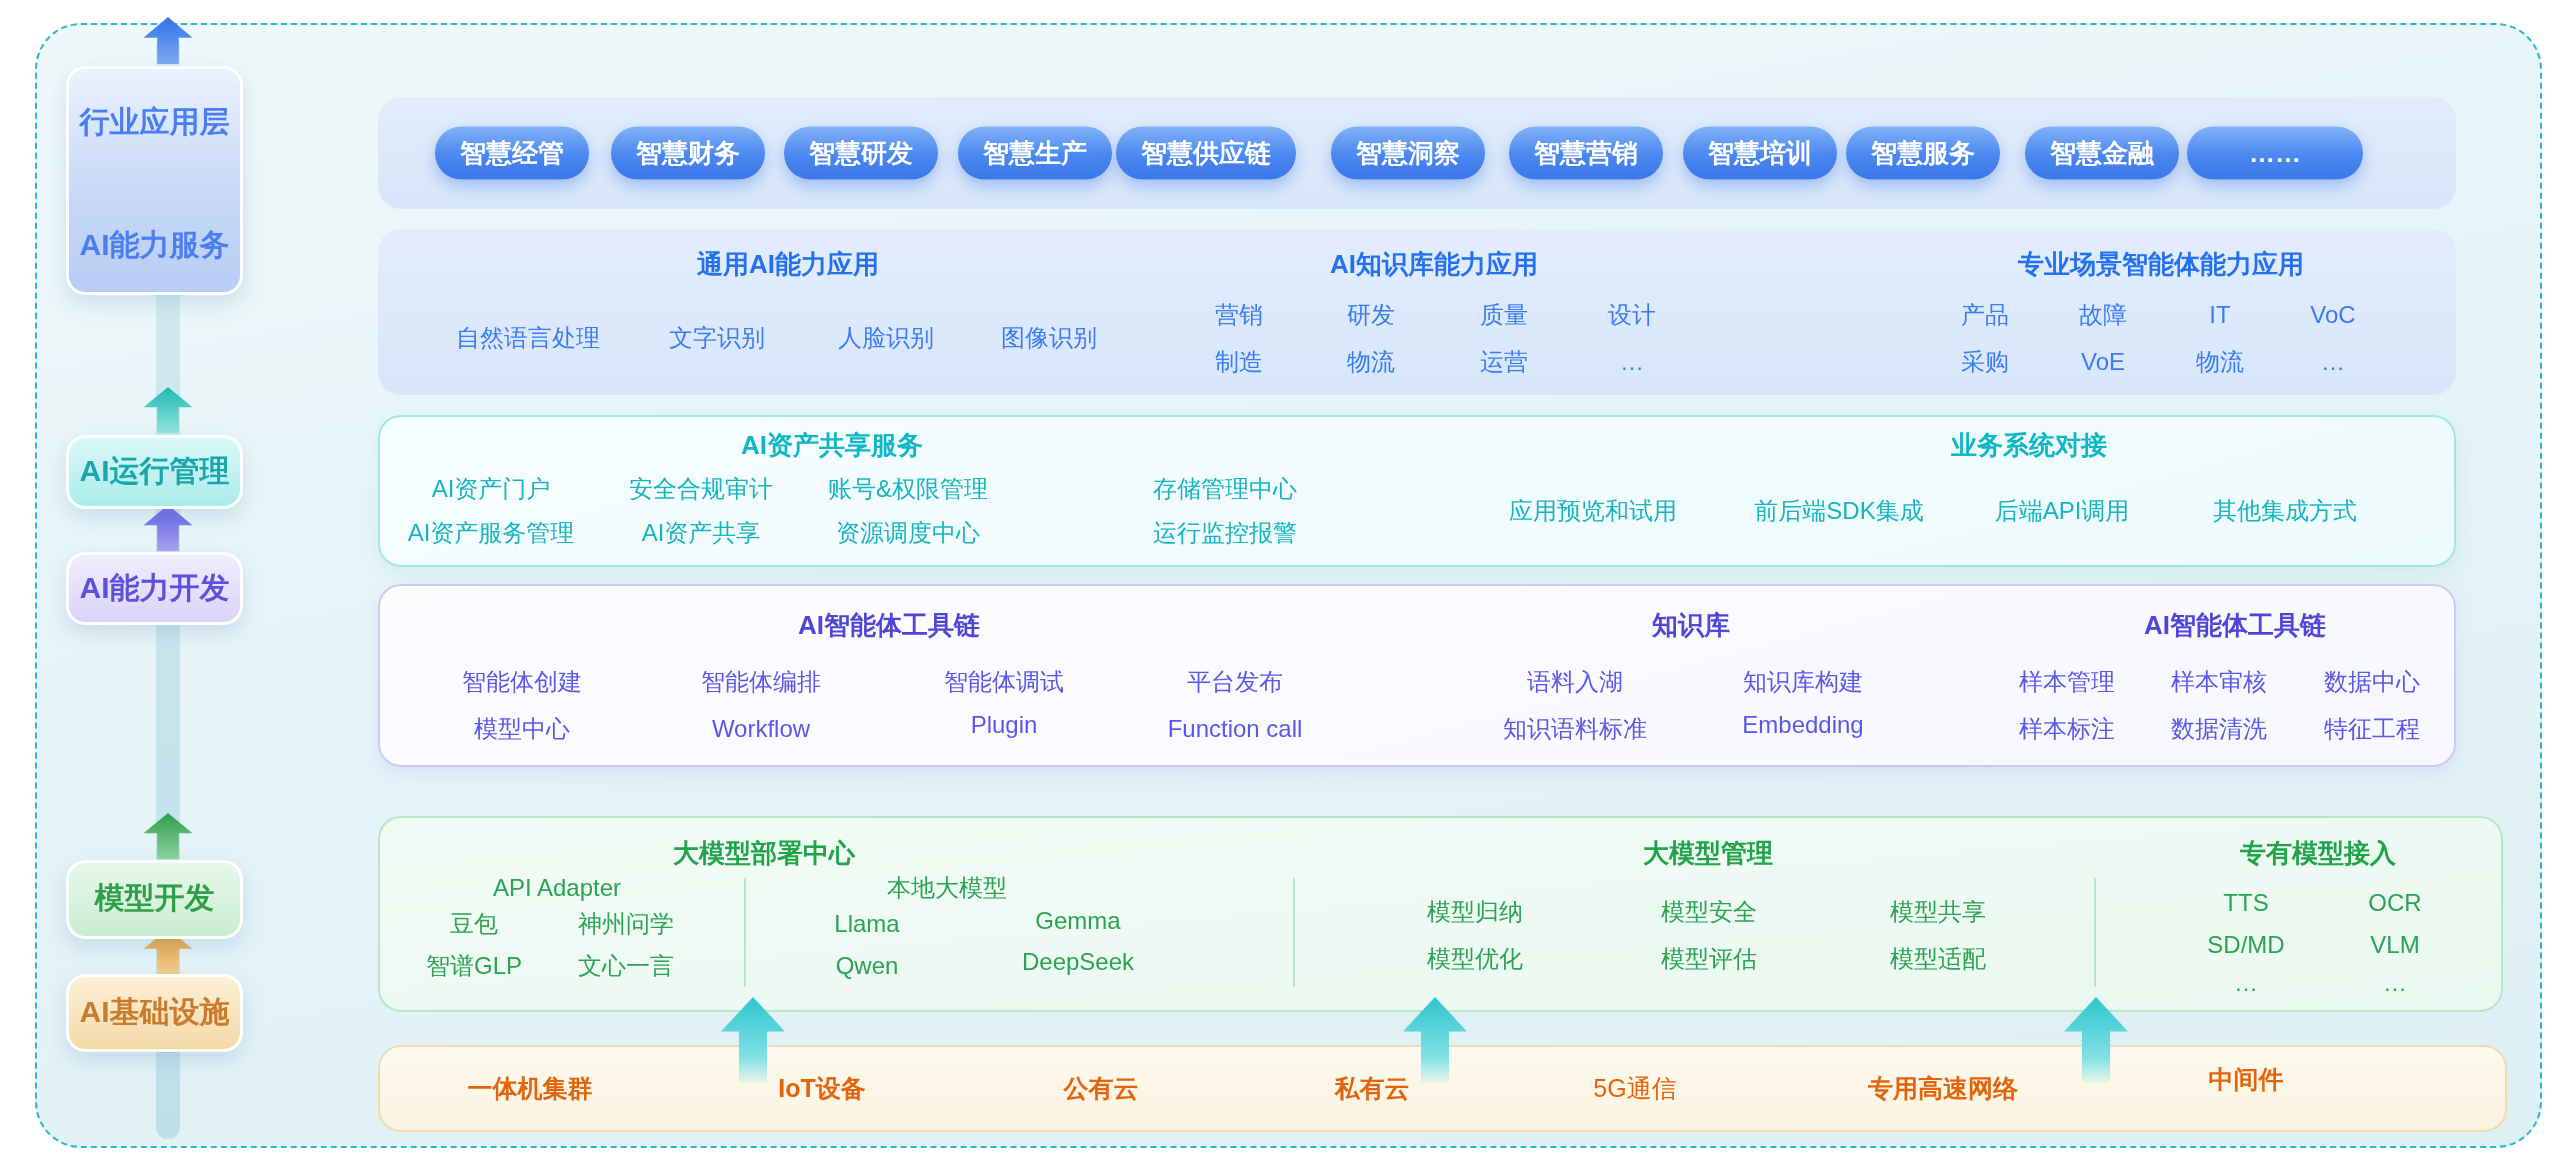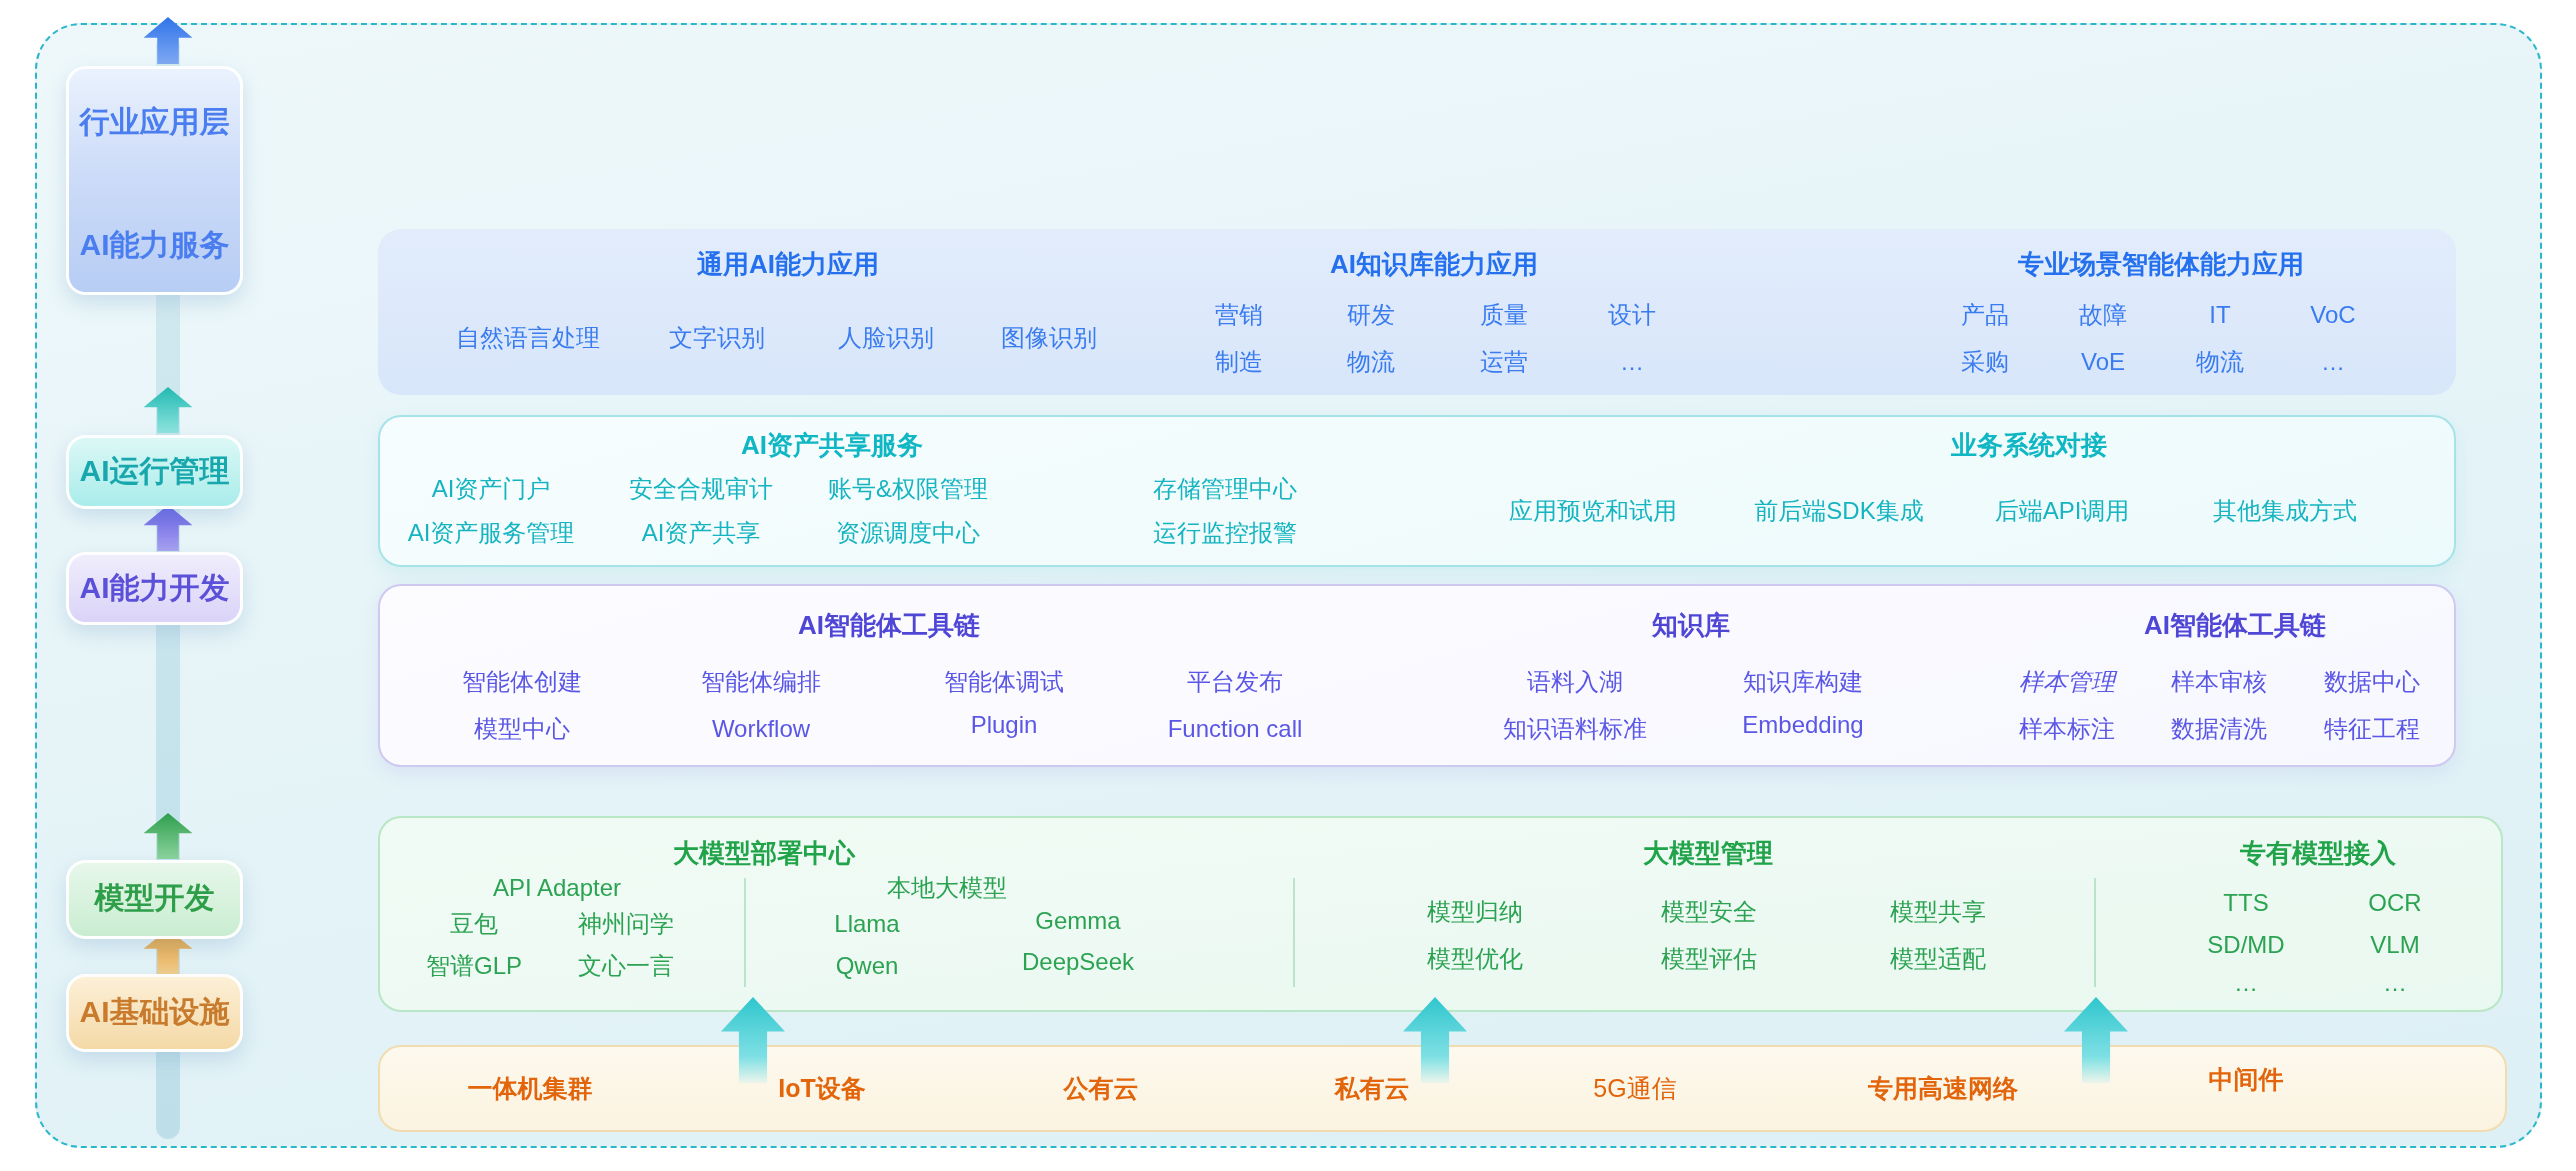--- a/index.html
+++ b/index.html
@@ -71,20 +71,33 @@
   <div class="side-box box-teal" style="top:435px;height:74px;">
     <span class="side-label" style="top:33px;color:#17a7ac;">AI运行管理</span>
   </div>
   <div class="side-box box-green" style="top:860px;height:79px;">
     <span class="side-label" style="top:35px;color:#2f9e49;">模型开发</span>
   </div>
   <div class="side-box box-orange" style="top:974px;height:78px;">
     <span class="side-label" style="top:35px;color:#c97b2d;">AI基础设施</span>
   </div>
 
+  <div class="panel panel-blue" style="left:378px;top:97px;width:2078px;height:112px;">
+    <div class="pill" style="left:134px;top:56px;">智慧经管</div>
+    <div class="pill" style="left:310px;top:56px;">智慧财务</div>
+    <div class="pill" style="left:483px;top:56px;">智慧研发</div>
+    <div class="pill" style="left:657px;top:56px;">智慧生产</div>
+    <div class="pill" style="left:828px;top:56px;">智慧供应链</div>
+    <div class="pill" style="left:1030px;top:56px;">智慧洞察</div>
+    <div class="pill" style="left:1208px;top:56px;">智慧营销</div>
+    <div class="pill" style="left:1382px;top:56px;">智慧培训</div>
+    <div class="pill" style="left:1545px;top:56px;">智慧服务</div>
+    <div class="pill" style="left:1724px;top:56px;">智慧金融</div>
+    <div class="pill" style="left:1897px;top:56px;min-width:126px;">……</div>
+  </div>
 
   <div class="panel panel-blue" style="left:378px;top:229px;width:2078px;height:166px;">
     <span class="t title c-blue-t" style="left:410px;top:35px;">通用AI能力应用</span>
     <span class="t item c-blue" style="left:150px;top:109px;">自然语言处理</span>
     <span class="t item c-blue" style="left:339px;top:109px;">文字识别</span>
     <span class="t item c-blue" style="left:508px;top:109px;">人脸识别</span>
     <span class="t item c-blue" style="left:671px;top:109px;">图像识别</span>
 
     <span class="t title c-blue-t" style="left:1056px;top:35px;">AI知识库能力应用</span>
     <span class="t item c-blue" style="left:861px;top:86px;">营销</span>
@@ -136,21 +149,21 @@
     <span class="t item c-purple" style="left:624px;top:139px;">Plugin</span>
     <span class="t item c-purple" style="left:855px;top:143px;">Function call</span>
 
     <span class="t title c-purple-t" style="left:1311px;top:39px;">知识库</span>
     <span class="t item c-purple" style="left:1195px;top:96px;">语料入湖</span>
     <span class="t item c-purple" style="left:1423px;top:96px;">知识库构建</span>
     <span class="t item c-purple" style="left:1195px;top:143px;">知识语料标准</span>
     <span class="t item c-purple" style="left:1423px;top:139px;">Embedding</span>
 
     <span class="t title c-purple-t" style="left:1855px;top:39px;">AI智能体工具链</span>
-    <span class="t item c-purple" style="left:1687px;top:96px;font-style:italic;">样本管理</span>
+    <span class="t item c-purple" style="left:1687px;top:96px;">样本管理</span>
     <span class="t item c-purple" style="left:1839px;top:96px;">样本审核</span>
     <span class="t item c-purple" style="left:1992px;top:96px;">数据中心</span>
     <span class="t item c-purple" style="left:1687px;top:143px;">样本标注</span>
     <span class="t item c-purple" style="left:1839px;top:143px;">数据清洗</span>
     <span class="t item c-purple" style="left:1992px;top:143px;">特征工程</span>
   </div>
 
   <div class="panel panel-green" style="left:378px;top:816px;width:2125px;height:196px;">
     <span class="t title c-green-t" style="left:384px;top:35px;">大模型部署中心</span>
     <span class="t sub c-green" style="left:177px;top:70px;">API Adapter</span>

